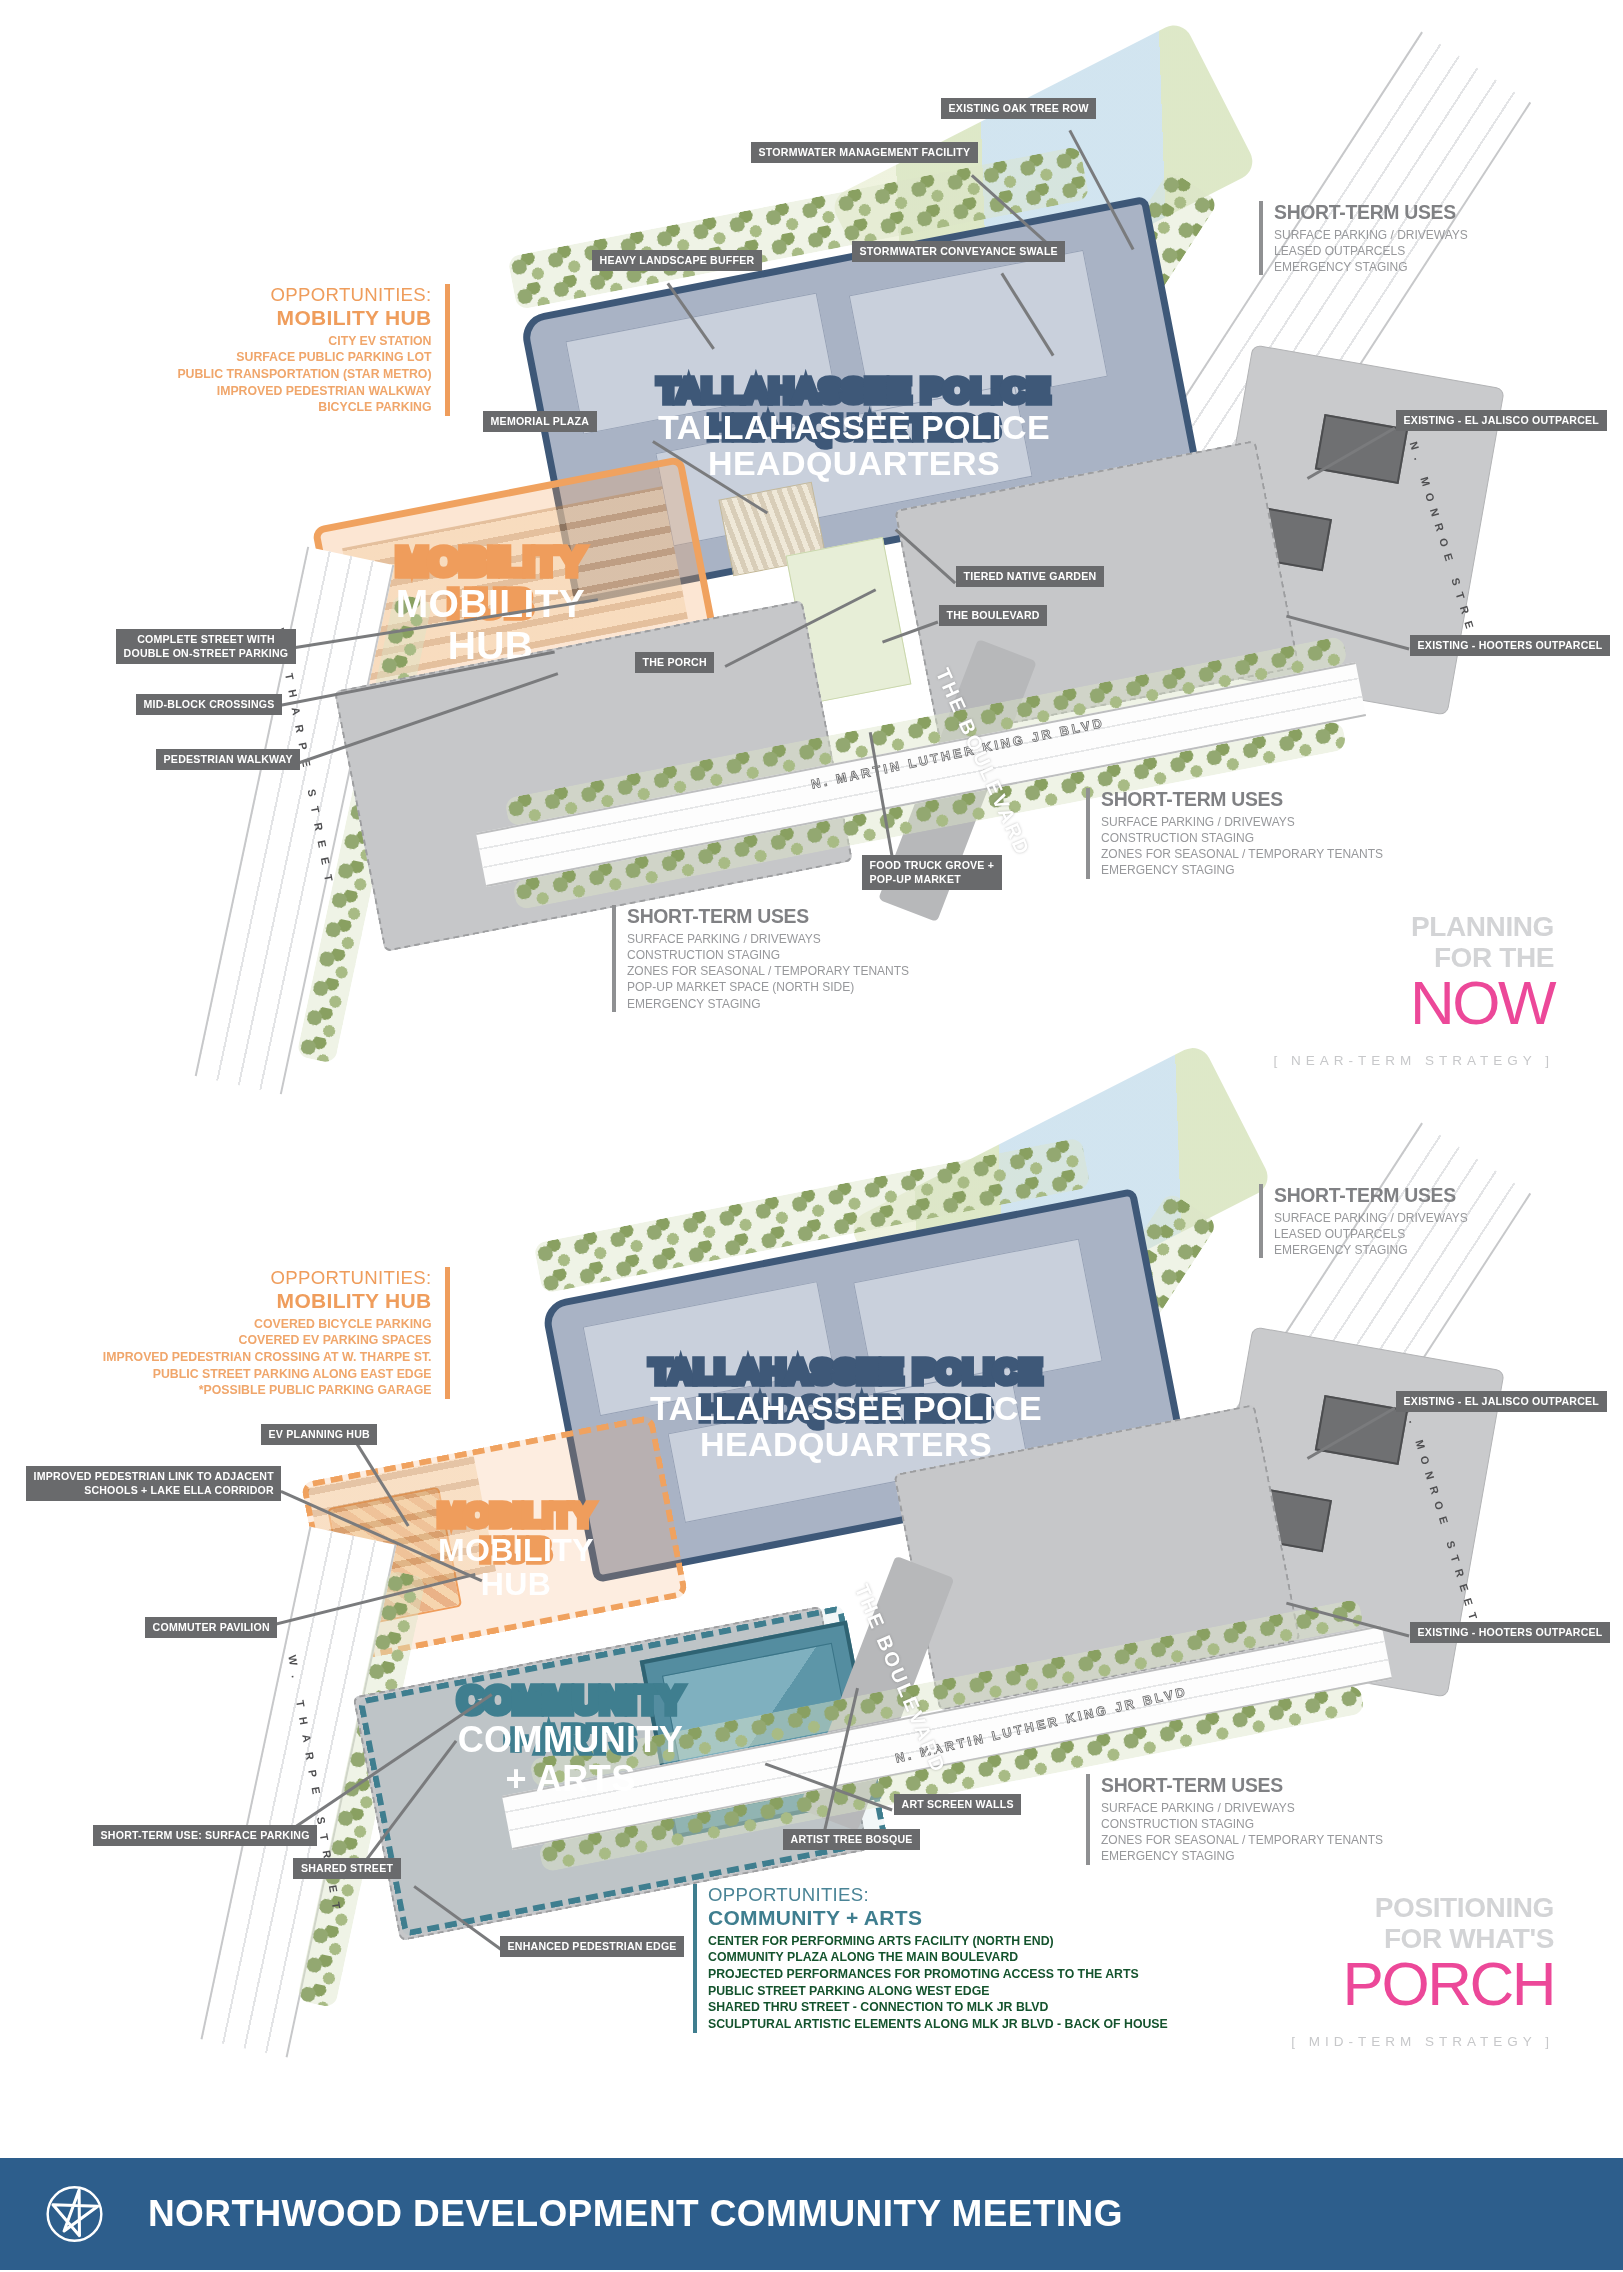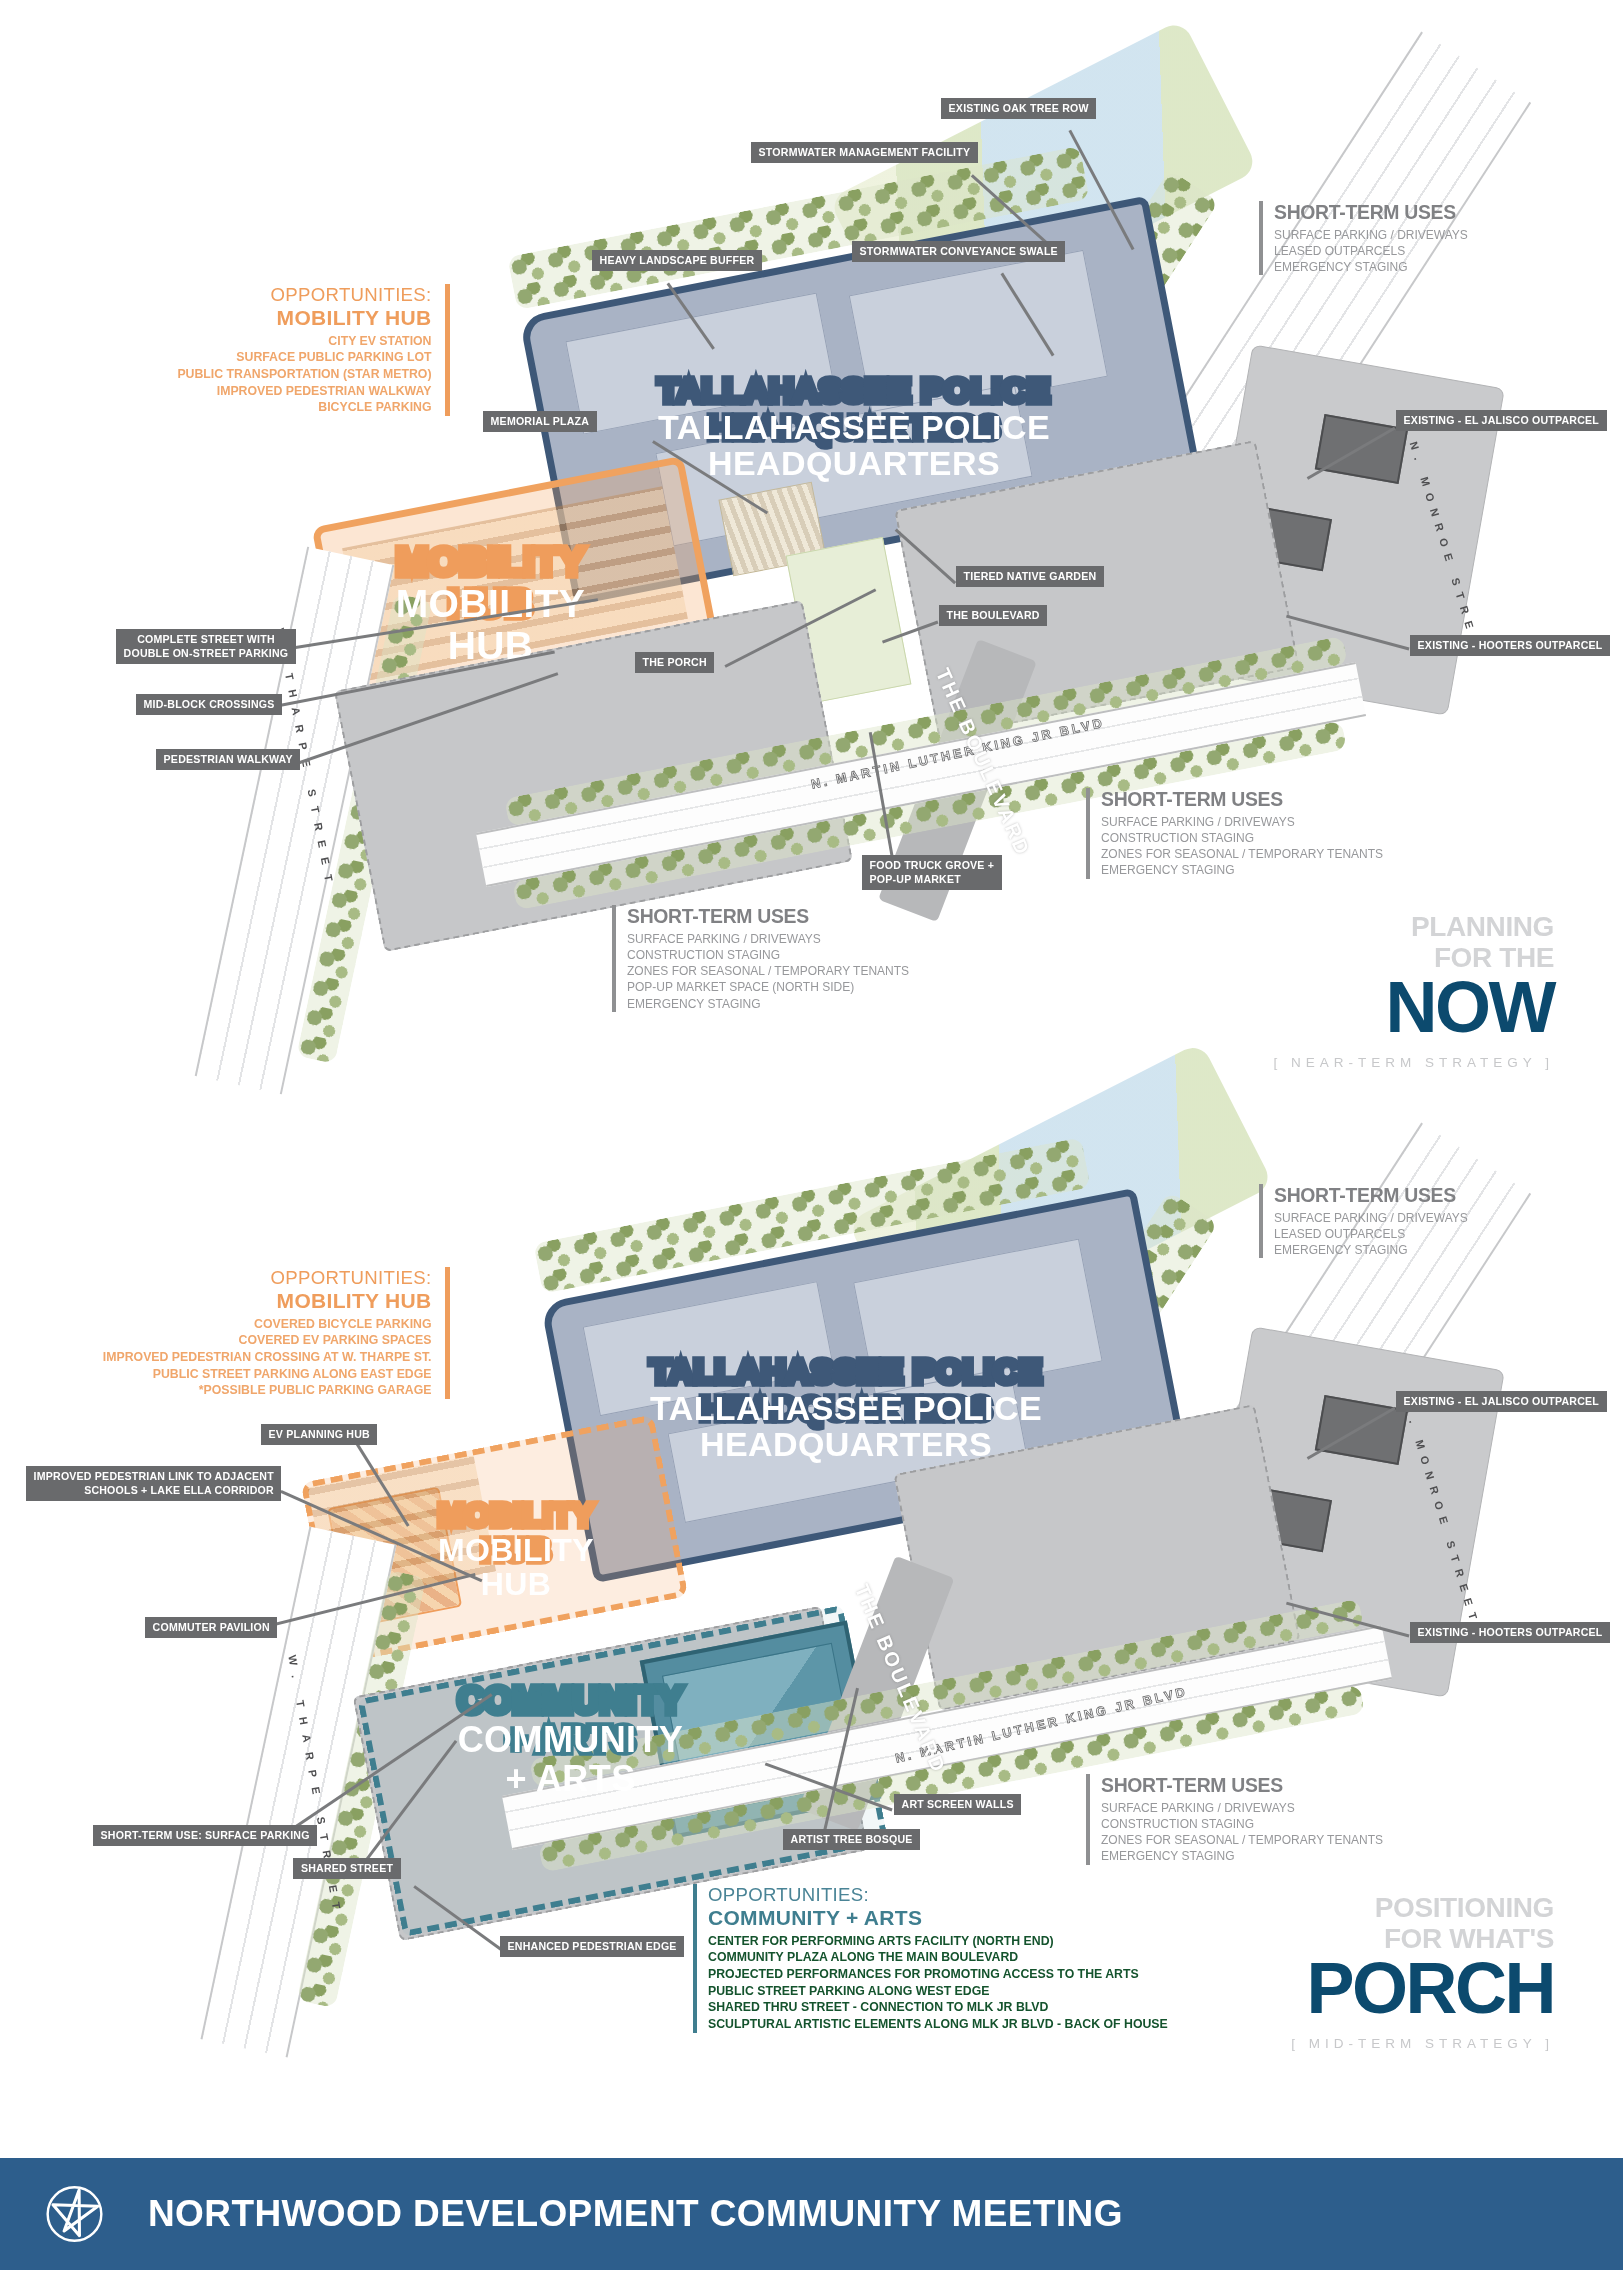--- a/index.html
+++ b/index.html
@@ -46,22 +46,22 @@
   .opps{position:absolute;text-align:right;border-right:5px solid #ef9d5c;padding-right:13.5px;z-index:5;}
   .opps-k{font-size:18.6px;color:#ef9d5c;font-weight:500;letter-spacing:0.3px;}
   .opps-t{font-size:21px;color:#ef9d5c;font-weight:800;letter-spacing:0.3px;margin-bottom:2.5px;}
   .opps-i{font-size:12.3px;color:#f0a66b;line-height:1.36;font-weight:600;}
   .opps.teal{text-align:left;border-right:none;border-left:4.2px solid #3f7e8f;padding-right:0;padding-left:11px;}
   .opps.teal .opps-k{color:#4a8496;}
   .opps.teal .opps-t{color:#3f7e8f;}
   .opps.teal .opps-i{color:#14532d;}
   .strategy{position:absolute;text-align:right;z-index:5;}
   .st-l{font-size:28px;color:#d3d4d6;font-weight:800;line-height:1.12;letter-spacing:-0.4px;}
-  .st-big{font-size:72px;color:#0c4a6e;font-weight:700;line-height:.92;letter-spacing:-2.5px;}
-  .st-tag{font-size:13.5px;color:#c7c8ca;letter-spacing:5px;margin-top:15px;font-weight:500;padding-left:23px;}
+  .st-big{font-size:62px;color:#ec4899;font-weight:400;line-height:.92;letter-spacing:-2.5px;}
+  .st-tag{font-size:13.5px;color:#c7c8ca;letter-spacing:5px;margin-top:22px;font-weight:500;padding-left:23px;}
   
   .big{position:absolute;text-align:center;font-weight:800;white-space:pre-line;line-height:1.08;
        letter-spacing:0.4px;z-index:3;}
   .big .bstroke{position:absolute;left:0;top:0;width:100%;color:var(--oc);-webkit-text-stroke:7.6px var(--oc);
        text-shadow:0 2.5px 0 var(--oc),0 -2.5px 0 var(--oc),2.5px 0 0 var(--oc),-2.5px 0 0 var(--oc);}
   .big .bfill{position:relative;color:#fff;}
   .big.navy{--oc:#3e5878;} .big.orange{--oc:#ef9d5c;} .big.tealc{--oc:#3f7e8f;}
   
   .street{position:absolute;font-size:11px;color:#4f4f51;font-weight:600;transform-origin:0 0;z-index:2;white-space:nowrap;}
   .street.hollow{color:transparent;-webkit-text-stroke:0.8px #6a6a6b;font-size:12.7px;letter-spacing:3px;font-weight:700;}

